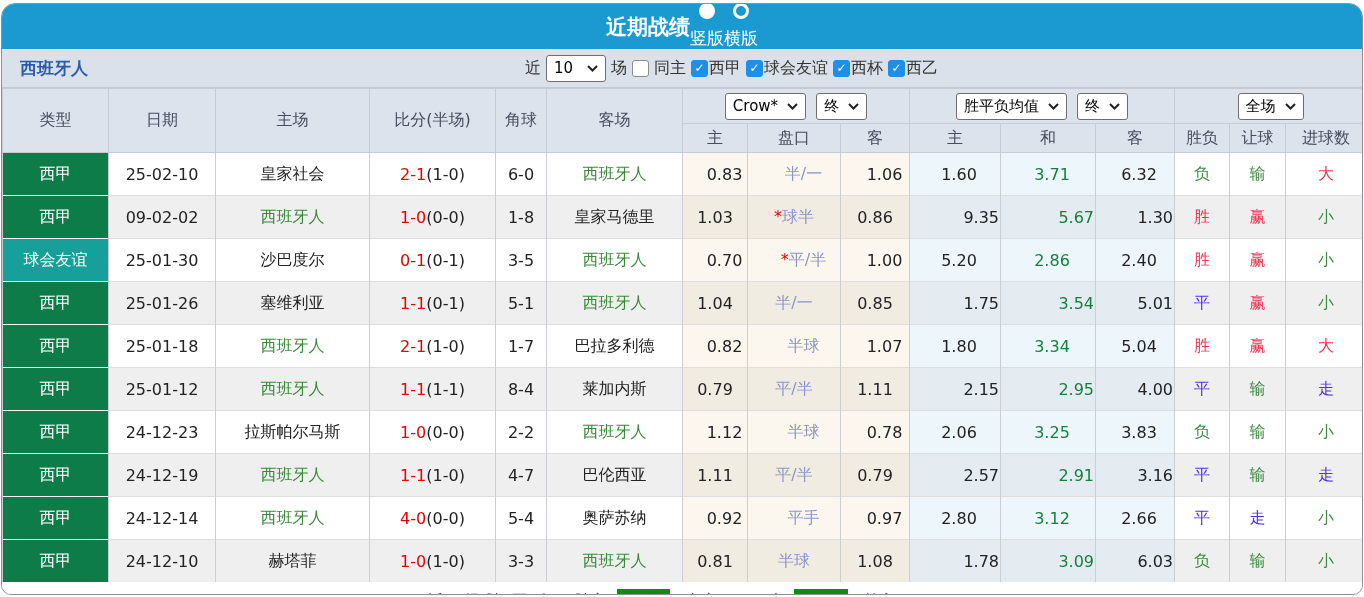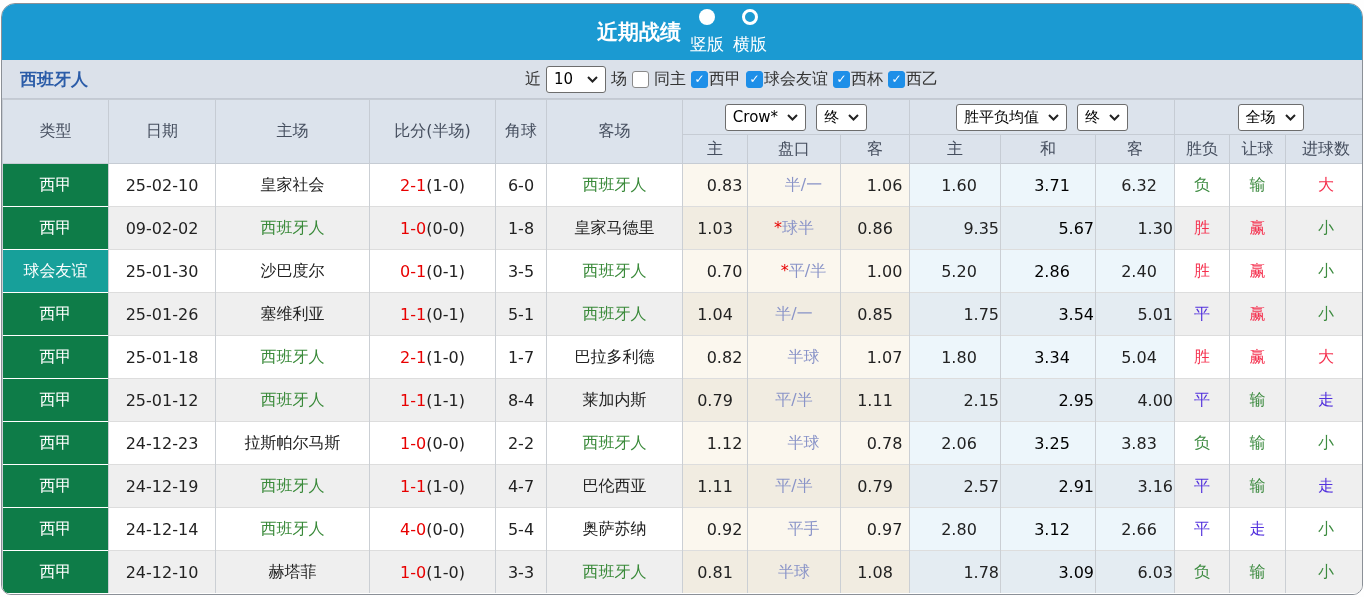--- a/index.html
+++ b/index.html
@@ -1,20 +1,20 @@
 <!DOCTYPE html>
 <html><head>
 <meta charset="utf-8">
 <style>
   html,body{margin:0;padding:0;background:#fefefe;width:1364px;height:597px;overflow:hidden;
     font-family:"DejaVu Sans","Liberation Sans",sans-serif;}
   .widget{width:1362px;height:592px;margin:3px auto 0;border:1px solid #8b9097;
     border-radius:14px 14px 10px 10px;overflow:hidden;background:#fff;box-sizing:border-box;}
   
-  .titlebar{height:56px;background:#1b9ad2;display:flex;align-items:center;justify-content:center;gap:9px;color:#fff;}
+  .titlebar{height:45px;background:#1b9ad2;display:flex;align-items:center;justify-content:center;color:#fff;}
   .titlebar .title{font-size:21px;font-weight:bold;}
   .radio-group{display:flex;align-items:center;gap:8px;cursor:pointer;flex-direction:column;}
   .radio-on{width:16px;height:16px;border-radius:50%;background:#fff;}
   .radio-off{width:16px;height:16px;border-radius:50%;border:3px solid #fff;box-sizing:border-box;background:transparent;}
   .radio-label{font-size:17px;}
   
   .filterbar{height:38px;background:#dbe1ea;border-bottom:1px solid #c3c9d3;display:flex;align-items:center;font-size:16px;color:#333;}
   .teamname{padding-left:18px;font-weight:bold;color:#2b5ca8;font-size:17px;}
   .filters{margin-left:auto;margin-right:424px;display:flex;align-items:center;gap:5px;}
   .cb{width:17px;height:17px;border:1px solid #8a8a8a;border-radius:3px;background:#fff;box-sizing:border-box;display:inline-flex;align-items:center;justify-content:center;cursor:pointer;}
@@ -37,21 +37,21 @@
   tbody tr.odd td.c-odds{background:#fbf7ee;padding-left:20px;}
   tbody tr.even td.c-odds{background:#f1ece1;}
   tbody tr.odd td.c-wdl{background:#edf6fb;padding-left:9px;}
   tbody tr.even td.c-wdl{background:#e4ecf2;text-align:right;}
   td.t-league{background:#0e7c48;color:#fff;border-top-color:#fff;}
   td.t-friendly{background:#17a09a;color:#fff;border-top-color:#fff;}
   .score{color:#e80000;}
   .half{color:#222;}
   td.hc{color:#8a94c8;}
   .star{color:#e80000;}
-  td.wd{color:#000000;}
+  td.wd{color:#15803d;}
   .team-green{color:#3a8a3a;}
   .c-red{color:#f5304e;}
   .c-green{color:#3d8b40;}
   .c-blue{color:#5230dd;}
   
   .footer{height:39px;display:flex;align-items:center;justify-content:center;font-size:16px;color:#555;background:#fff;}
   .footer .red{color:#f00;}
   .footer .blue{color:#1a1ae0;}
   .badge{background:#0b8f0b;color:#fff;padding:3px 9px;margin:0 5px;display:inline-block;}
   .sp{margin-left:10px;}

